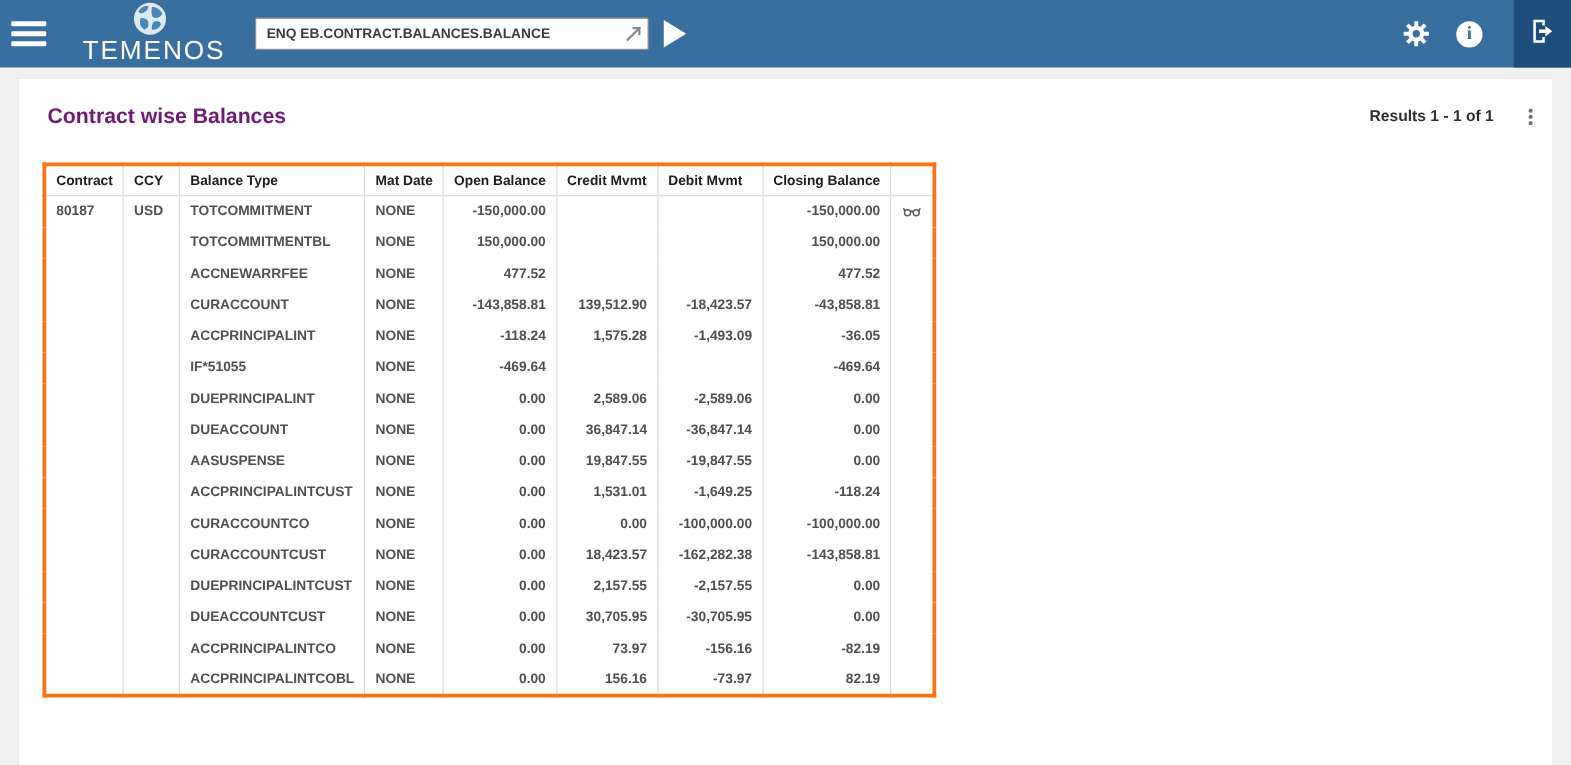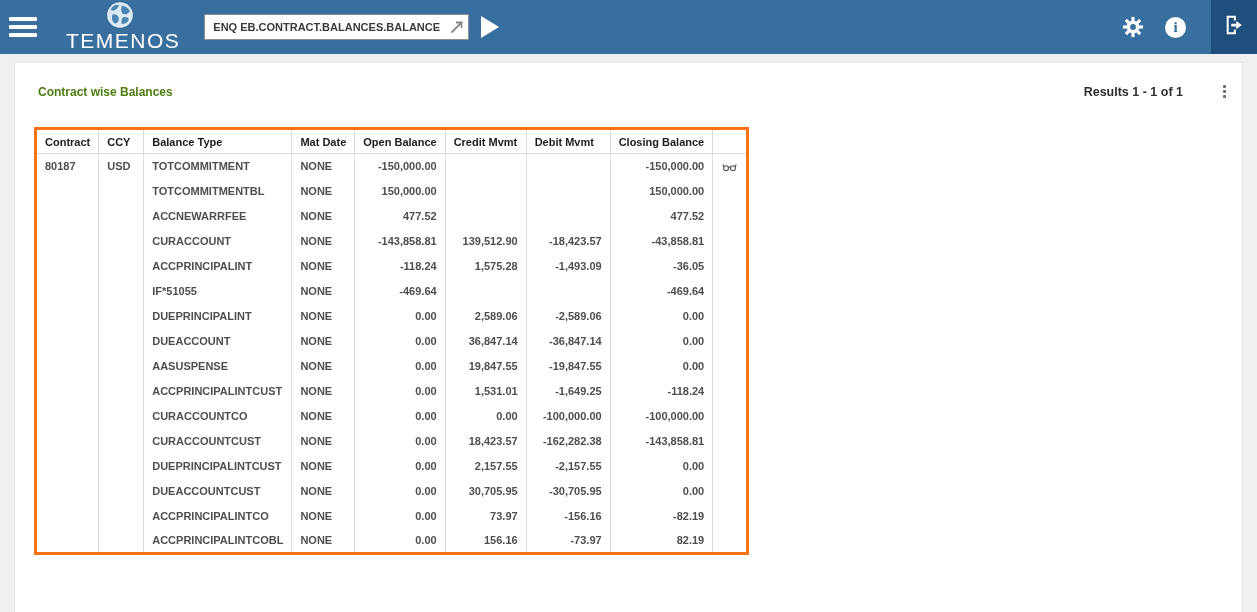--- a/index.html
+++ b/index.html
@@ -21,21 +21,21 @@
   }
   .menu-btn i { display:block; height:4px; background:#fff; border-radius:1px; }
   .logo { display:flex; align-items:center; margin-left:22px;flex-direction:column; }
   .logo svg { display:block; }
   .logo-text {
     color:#fff; font-size:21px; letter-spacing:1.5px; margin-left:7px;
     font-weight:400;
   }
   .cmd-wrap { position:relative; margin-left:24px; }
   .cmd-input {
-    width:265px; height:26px;
+    width:315px; height:26px;
     border:1px solid #8f8f8f; border-radius:1px;
     font-family:"Liberation Sans", sans-serif;
     font-size:11px; font-weight:bold; color:#3a3a3a;
     padding:0 26px 0 8px; outline:none;
   }
   .go-icon {
     position:absolute; right:5px; top:6px; width:15px; height:15px; cursor:pointer;
   }
   .run-btn {
     background:transparent; border:none; padding:0; margin-left:12px; cursor:pointer;
@@ -58,23 +58,23 @@
 
   
   .card {
     margin:8px 14px 0 14px; height:550px;
     background:#fff; border:1px solid #e7e7e7; border-bottom:none;
   }
   .card-head {
     display:flex; justify-content:space-between; align-items:center;
     padding:20px 12px 0 23px;
   }
-  .page-title { margin:0; font-size:12px; font-weight:bold; color:#4d7c0f; }
+  .page-title { margin:0; font-size:17px; font-weight:bold; color:#701a75; }
   .head-right { display:flex; align-items:center; }
-  .results-count { font-size:12.5px; font-weight:bold; color:#2e2e2e; margin-right:36px; }
+  .results-count { font-size:12.5px; font-weight:bold; color:#2e2e2e; margin-right:24px; }
   .kebab { display:flex; flex-direction:column; gap:2px; cursor:pointer; padding:2px 4px; }
   .kebab i { width:3px; height:3px; background:#6e6e6e; border-radius:1px; }
 
   
   table.balances {
     border-collapse:collapse; margin:27px 0 0 19px;
     border:3px solid #f97316;
   }
   table.balances th, table.balances td {
     border-right:1px solid #dcdcdc;

